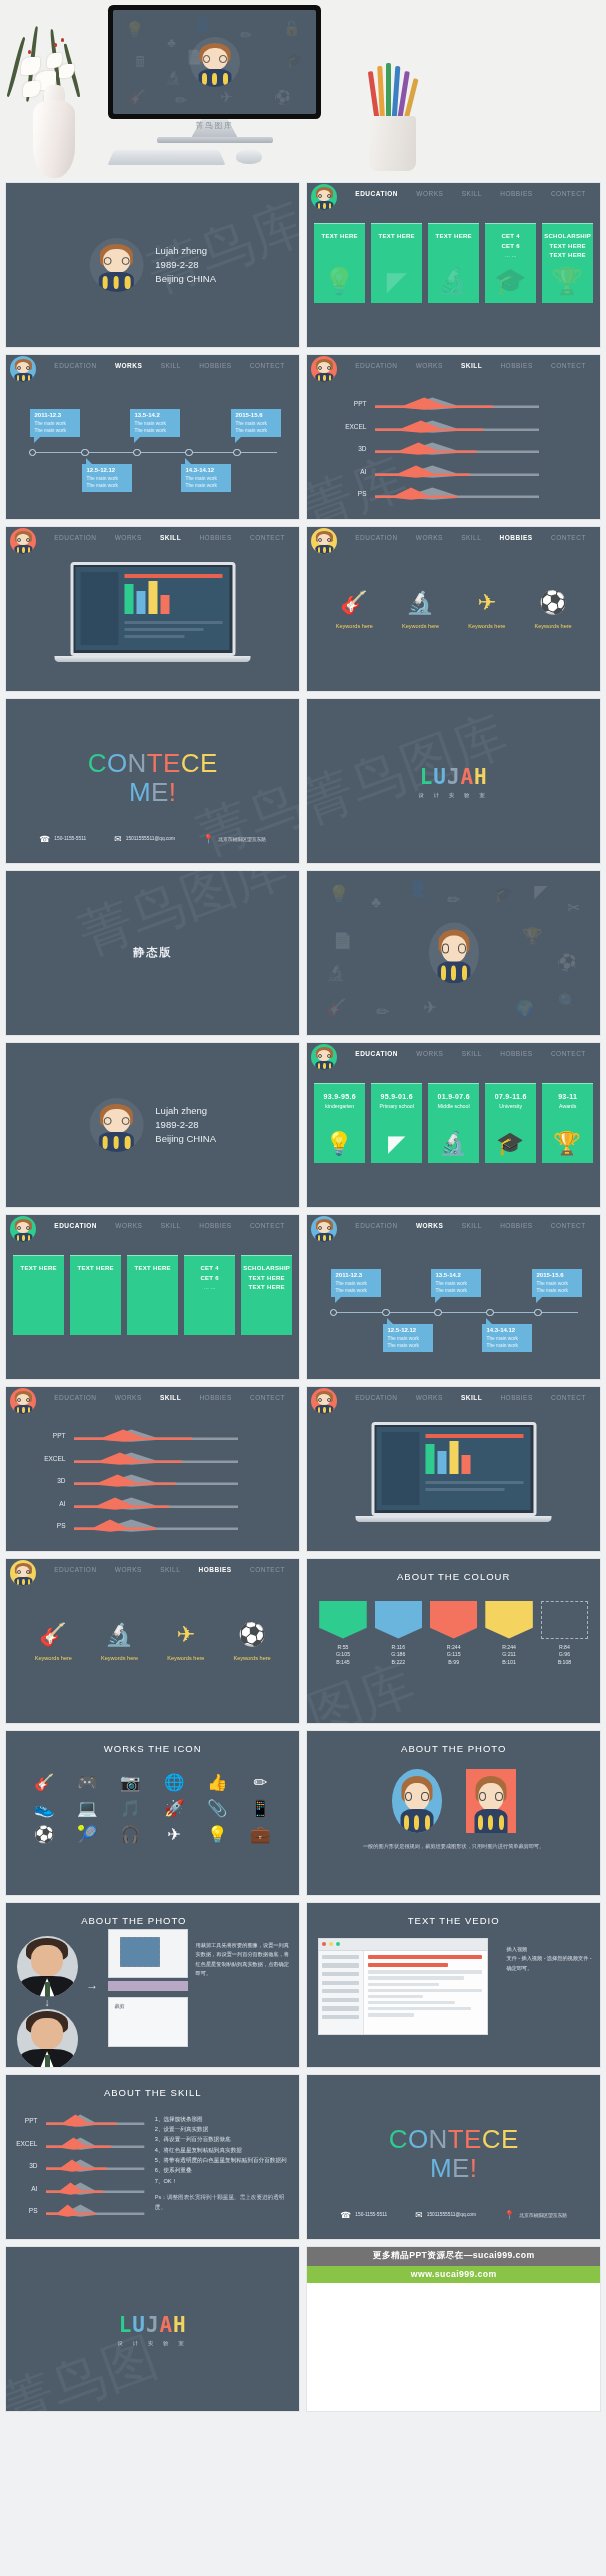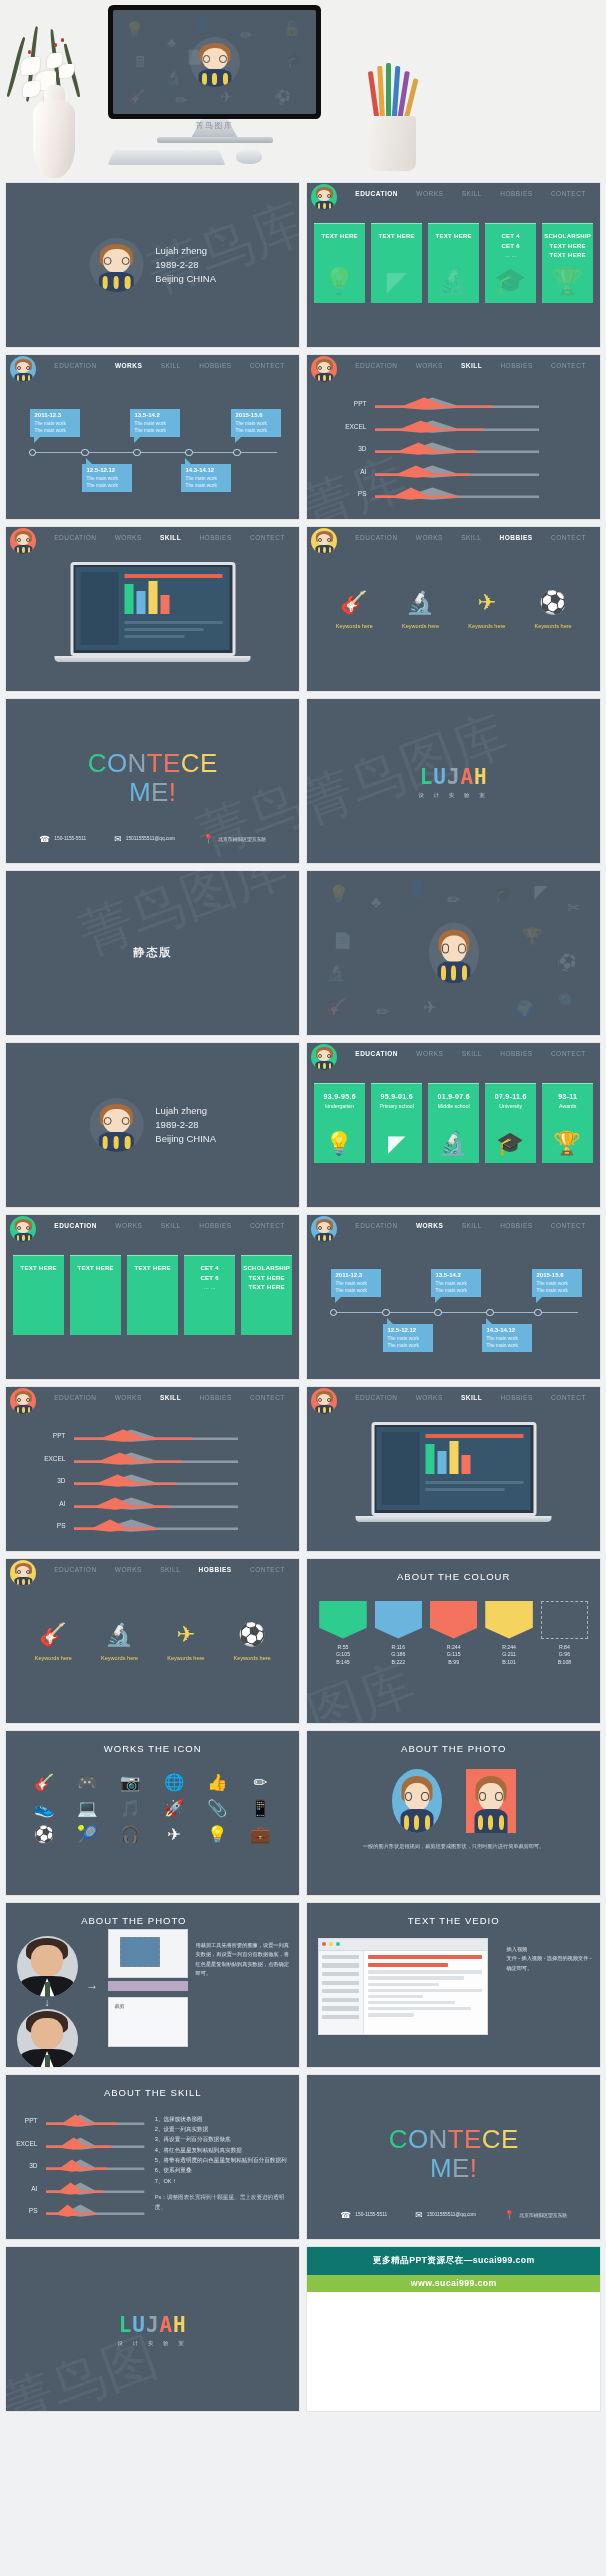--- a/index.html
+++ b/index.html
@@ -185,21 +185,21 @@
   .vid-ui { position:absolute; left:10.4px; top:35px; width:170px; height:97px; background:#fdfdfd; border:0.9px solid #d8dde1; overflow:hidden; }
   .vid-top { height:12px; background:#e8ebee; border-bottom:0.9px solid #d6dbdf; display:flex; align-items:center; padding-left:3.5px; gap:2.6px; }
   .vid-dot { width:4.3px; height:4.3px; border-radius:50%; }
   .vid-side { position:absolute; left:0; top:12px; width:45px; bottom:0; background:#f4f6f8; border-right:0.9px solid #e1e5e8; }
   .vid-line { height:4.3px; margin:4.3px 3.5px; border-radius:0.9px; background:#ccd3d9; }
   .vid-main { position:absolute; left:45px; top:12px; right:0; bottom:0; padding:4.3px; }
   .vid-red { height:4.3px; margin-bottom:3.5px; background:#e8624d; border-radius:0.9px; }
   .vid-gr { height:3.5px; margin-bottom:2.6px; background:#dde2e6; border-radius:0.9px; }
   .vid-note { position:absolute; right:8.7px; top:42px; width:85px; font-size:5.2px; color:#dee4e9; line-height:9.5px; }
 
-  .banner-g { height:28px; background:#0f766e; color:#fff; font-size:8.7px; font-weight:bold; display:flex; align-items:center; justify-content:center; letter-spacing:0.4px; }
+  .banner-g { height:19px; background:#737373; color:#fff; font-size:8.7px; font-weight:bold; display:flex; align-items:center; justify-content:center; letter-spacing:0.4px; }
   .banner-l { height:17.3px; background:#8ac447; color:#fff; font-size:8.7px; font-weight:bold; display:flex; align-items:center; justify-content:center; letter-spacing:0.4px; }
 </style>
 </head>
 <body>
 
 <div class="page">
 
   <div class="hero">
     <div class="hero-vase">
       <div class="leafy" style="left:5.2px;top:19px;width:4.3px;height:62px;transform:rotate(14deg);"></div>

